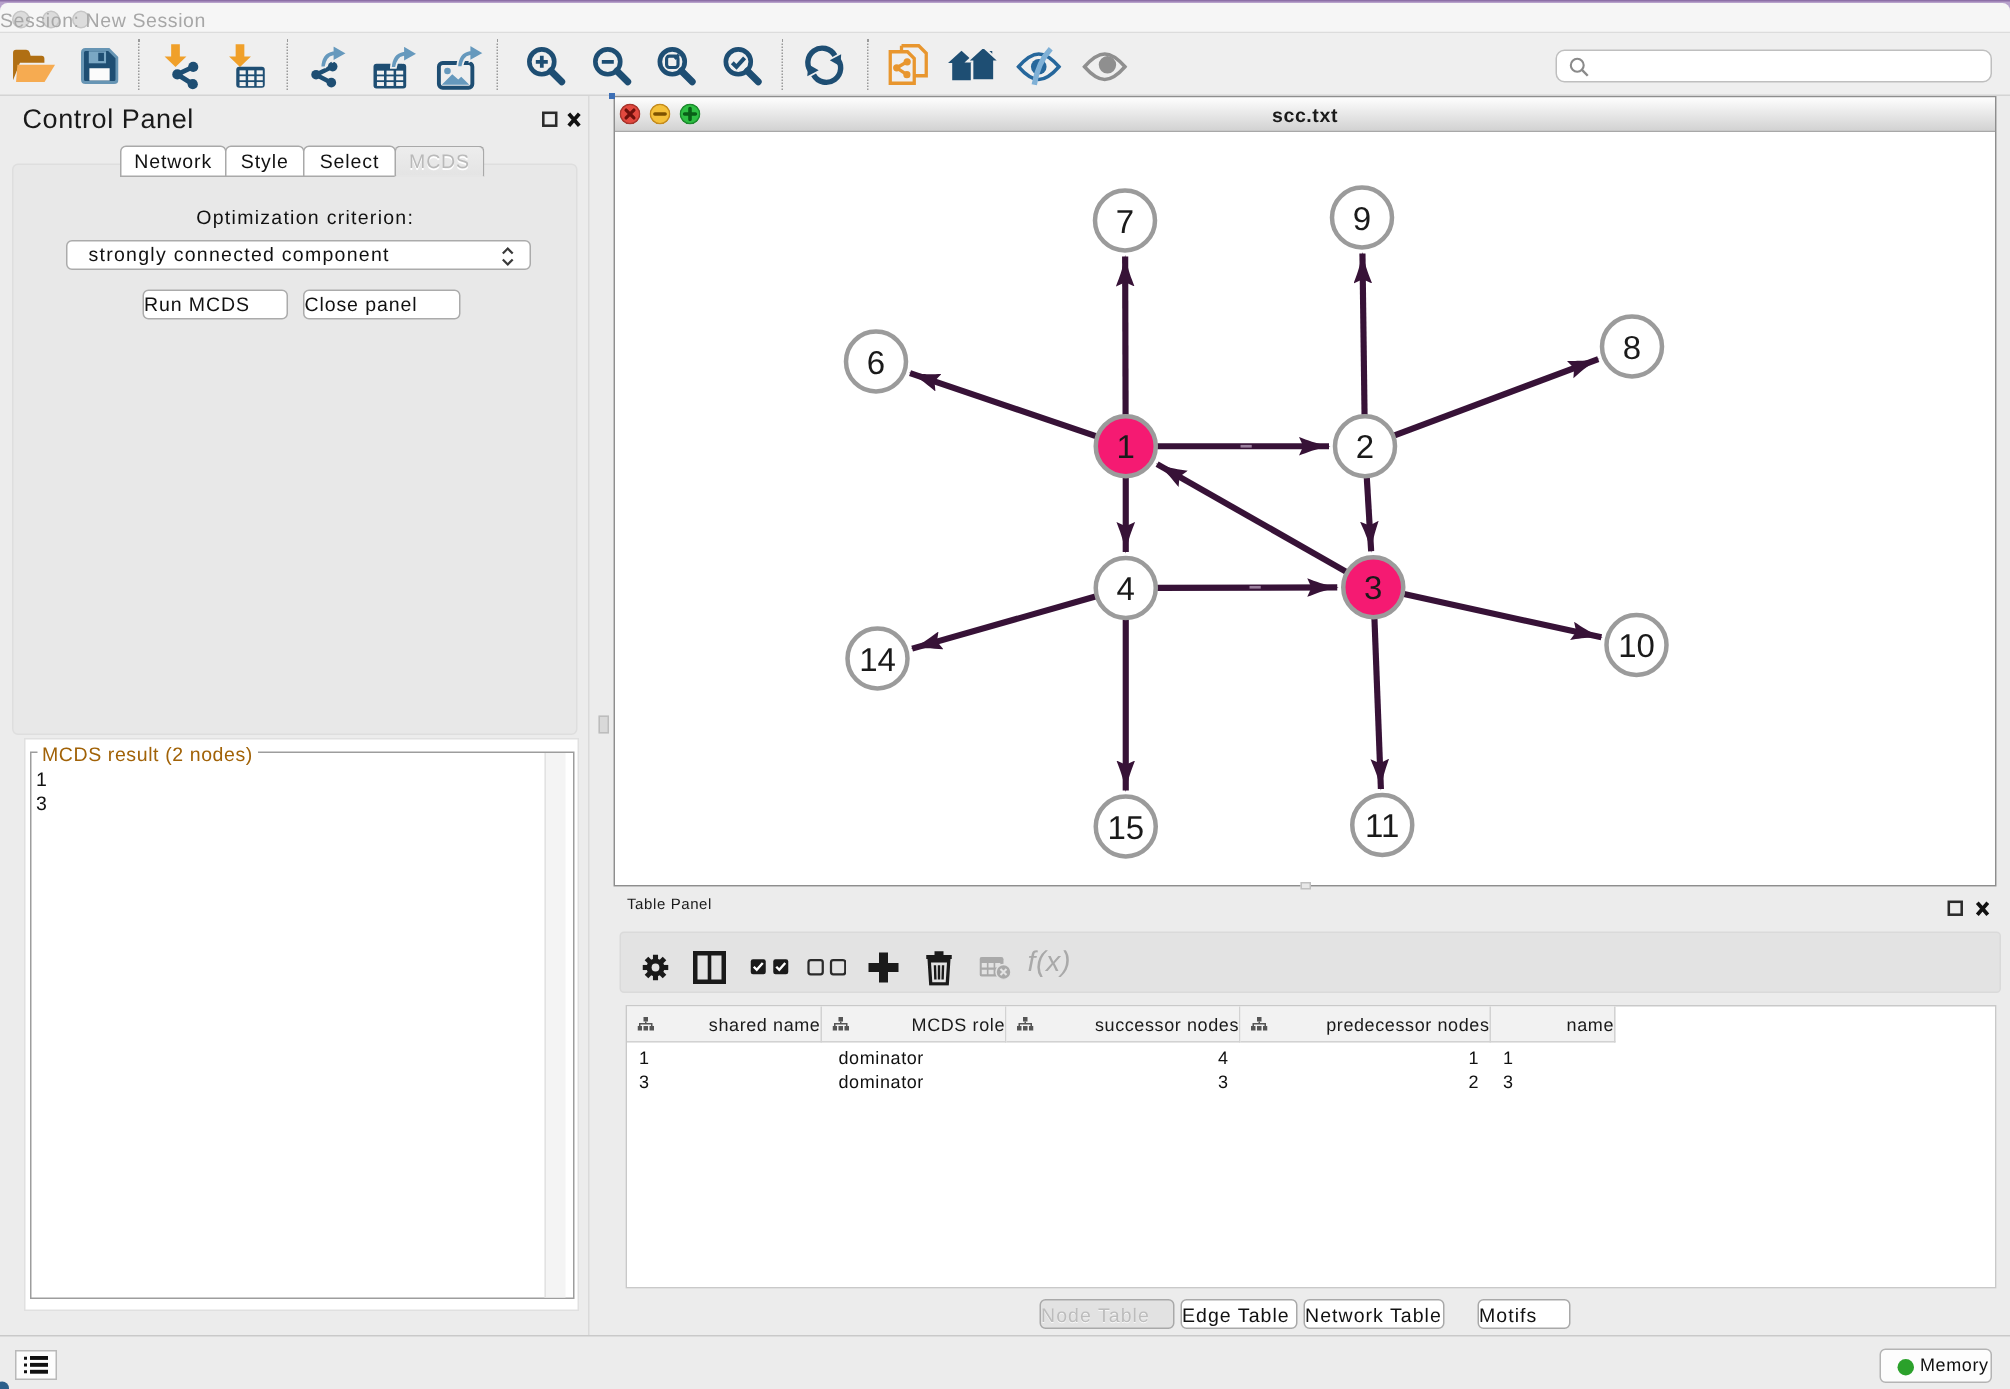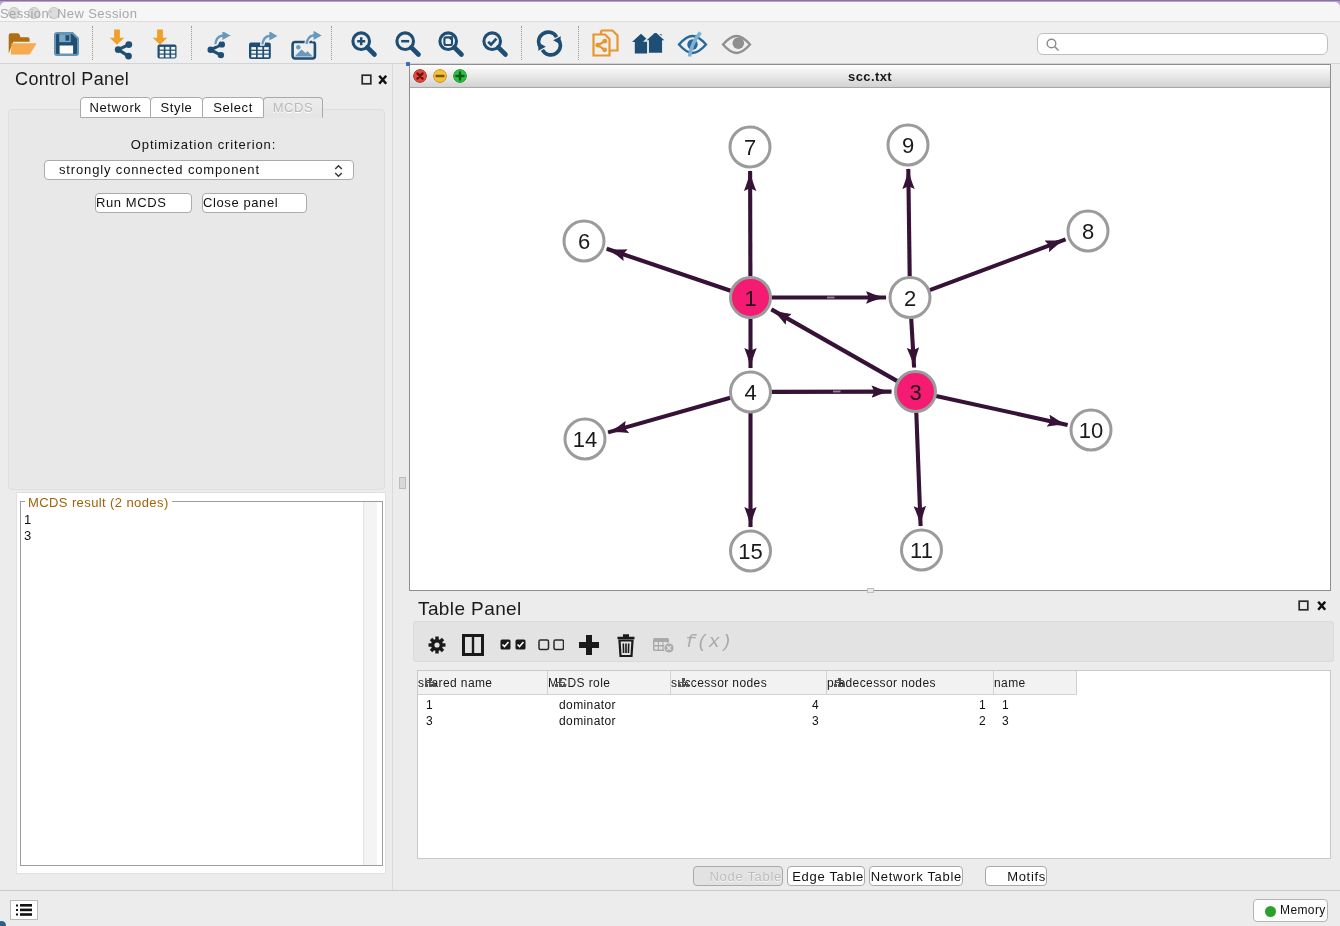--- a/index.html
+++ b/index.html
@@ -38,26 +38,26 @@
 #bluecorner{left:406px;top:62px;width:4px;height:4px;background:#3d6fb5}
 #rhandle{left:867px;top:588px;width:7px;height:5px;background:#e8e8e8;border:1px solid #c0c0c0}
 
 #graph{position:absolute;left:0;top:24px}
 #graph line{stroke:#371237;stroke-width:4.1}
 #graph circle.wh{fill:#fff;stroke:#9b9b9b;stroke-width:3}
 #graph circle.pk{fill:#f51a72;stroke:#9b9b9b;stroke-width:3}
 #graph text{font-size:22px;fill:#1a1a1a;text-anchor:middle;font-family:"Liberation Sans",sans-serif;letter-spacing:0}
 
 #tp{left:409px;top:593px;width:931px;height:297px}
-#tphead{position:absolute;left:9px;top:5px;font-size:19px;color:#1a1a1a}
+#tphead{position:absolute;left:9px;top:5px;font-size:10px;color:#1a1a1a}
 #tptools{position:absolute;left:4px;top:28px;width:921px;height:41px;background:#e3e3e3;border:1px solid #dadada;border-radius:3px}
 #tbl{position:absolute;left:8px;top:77px;width:914px;height:189px;background:#fff;border:1px solid #c9c9c9}
-.th{position:absolute;top:0;height:24px;background:#f2f2f2;border-right:1px solid #d2d2d2;border-bottom:1px solid #d2d2d2;font-size:12px;color:#1a1a1a;text-align:left;line-height:24px}
+.th{position:absolute;top:0;height:24px;background:#f2f2f2;border-right:1px solid #d2d2d2;border-bottom:1px solid #d2d2d2;font-size:12px;color:#1a1a1a;text-align:right;line-height:24px}
 .td{position:absolute;font-size:12px;color:#111;height:16px;line-height:16px}
-.tptab{position:absolute;top:273px;height:20px;background:#fff;border:1px solid #a9a9a9;font-size:13px;color:#111;text-align:right;line-height:19px;border-radius:4px;letter-spacing:0.7px}
+.tptab{position:absolute;top:273px;height:20px;background:#fff;border:1px solid #a9a9a9;font-size:13px;color:#111;text-align:left;line-height:19px;border-radius:4px;letter-spacing:0.7px}
 .tptabsel{background:#e2e2e2;color:#bcbcbc;text-shadow:0 1px 0 #f8f8f8}
 
 #status{left:0;top:890px;width:1340px;height:36px;background:#ececec;border-top:1px solid #c9c9c9}
 #listbtn{position:absolute;left:10px;top:9px;width:28px;height:20px;background:#fdfdfd;border:1px solid #b9b9b9}
 #membtn{position:absolute;left:1253px;top:8px;width:75px;height:23px;background:#fdfdfd;border:1px solid #b4b4b4;border-radius:4px;font-size:12px;color:#111;line-height:21px;padding-left:26px}
 #memdot{position:absolute;left:11px;top:6px;width:11px;height:11px;border-radius:50%;background:#2ba12b}
 </style></head>
 <body>
 <div class="abs" id="purple"></div>
 <div class="abs" id="titlebar">
@@ -341,21 +341,21 @@
       <svg style="position:absolute;left:239px;top:15px" width="22" height="16" viewBox="0 0 22 16">
         <rect x="0" y="1" width="16" height="13" rx="1.5" fill="#a9a9a9"></rect>
         <rect x="1.5" y="5" width="3.4" height="3" fill="#e3e3e3"></rect>
         <rect x="6" y="5" width="3.4" height="3" fill="#e3e3e3"></rect>
         <rect x="10.5" y="5" width="3.4" height="3" fill="#e3e3e3"></rect>
         <rect x="1.5" y="9.5" width="3.4" height="3" fill="#e3e3e3"></rect>
         <rect x="6" y="9.5" width="3.4" height="3" fill="#e3e3e3"></rect>
         <circle cx="16" cy="11" r="5" fill="#a9a9a9" stroke="#e3e3e3" stroke-width="1"></circle>
         <path d="M14 9 L18 13 M18 9 L14 13" stroke="#e3e3e3" stroke-width="1.4"></path>
       </svg>
-      <div style="position:absolute;left:271px;top:9px;font-size:19px;font-style:italic;color:#a9a9a9;font-family:Liberation Mono, monospace">f(x)</div>
+      <div style="position:absolute;left:271px;top:9px;font-size:19px;font-style:italic;color:#a9a9a9;font-family:Liberation Sans, sans-serif">f(x)</div>
     </div>
   <div id="tbl">
       <div class="th" style="left:0px;width:130px"><svg width="11" height="10" viewBox="0 0 11 10" style="position:absolute;left:7px;top:7px">
           <g fill="#555">
             <rect x="4" y="0" width="3" height="3"></rect>
             <rect x="0" y="6" width="3" height="3"></rect>
             <rect x="4" y="6" width="3" height="3"></rect>
             <rect x="8" y="6" width="3" height="3"></rect>
             <path d="M5.5 3 L5.5 5 M1.5 6 L1.5 4.5 L9.5 4.5 L9.5 6" stroke="#555" fill="none" stroke-width="1"></path>
           </g>

